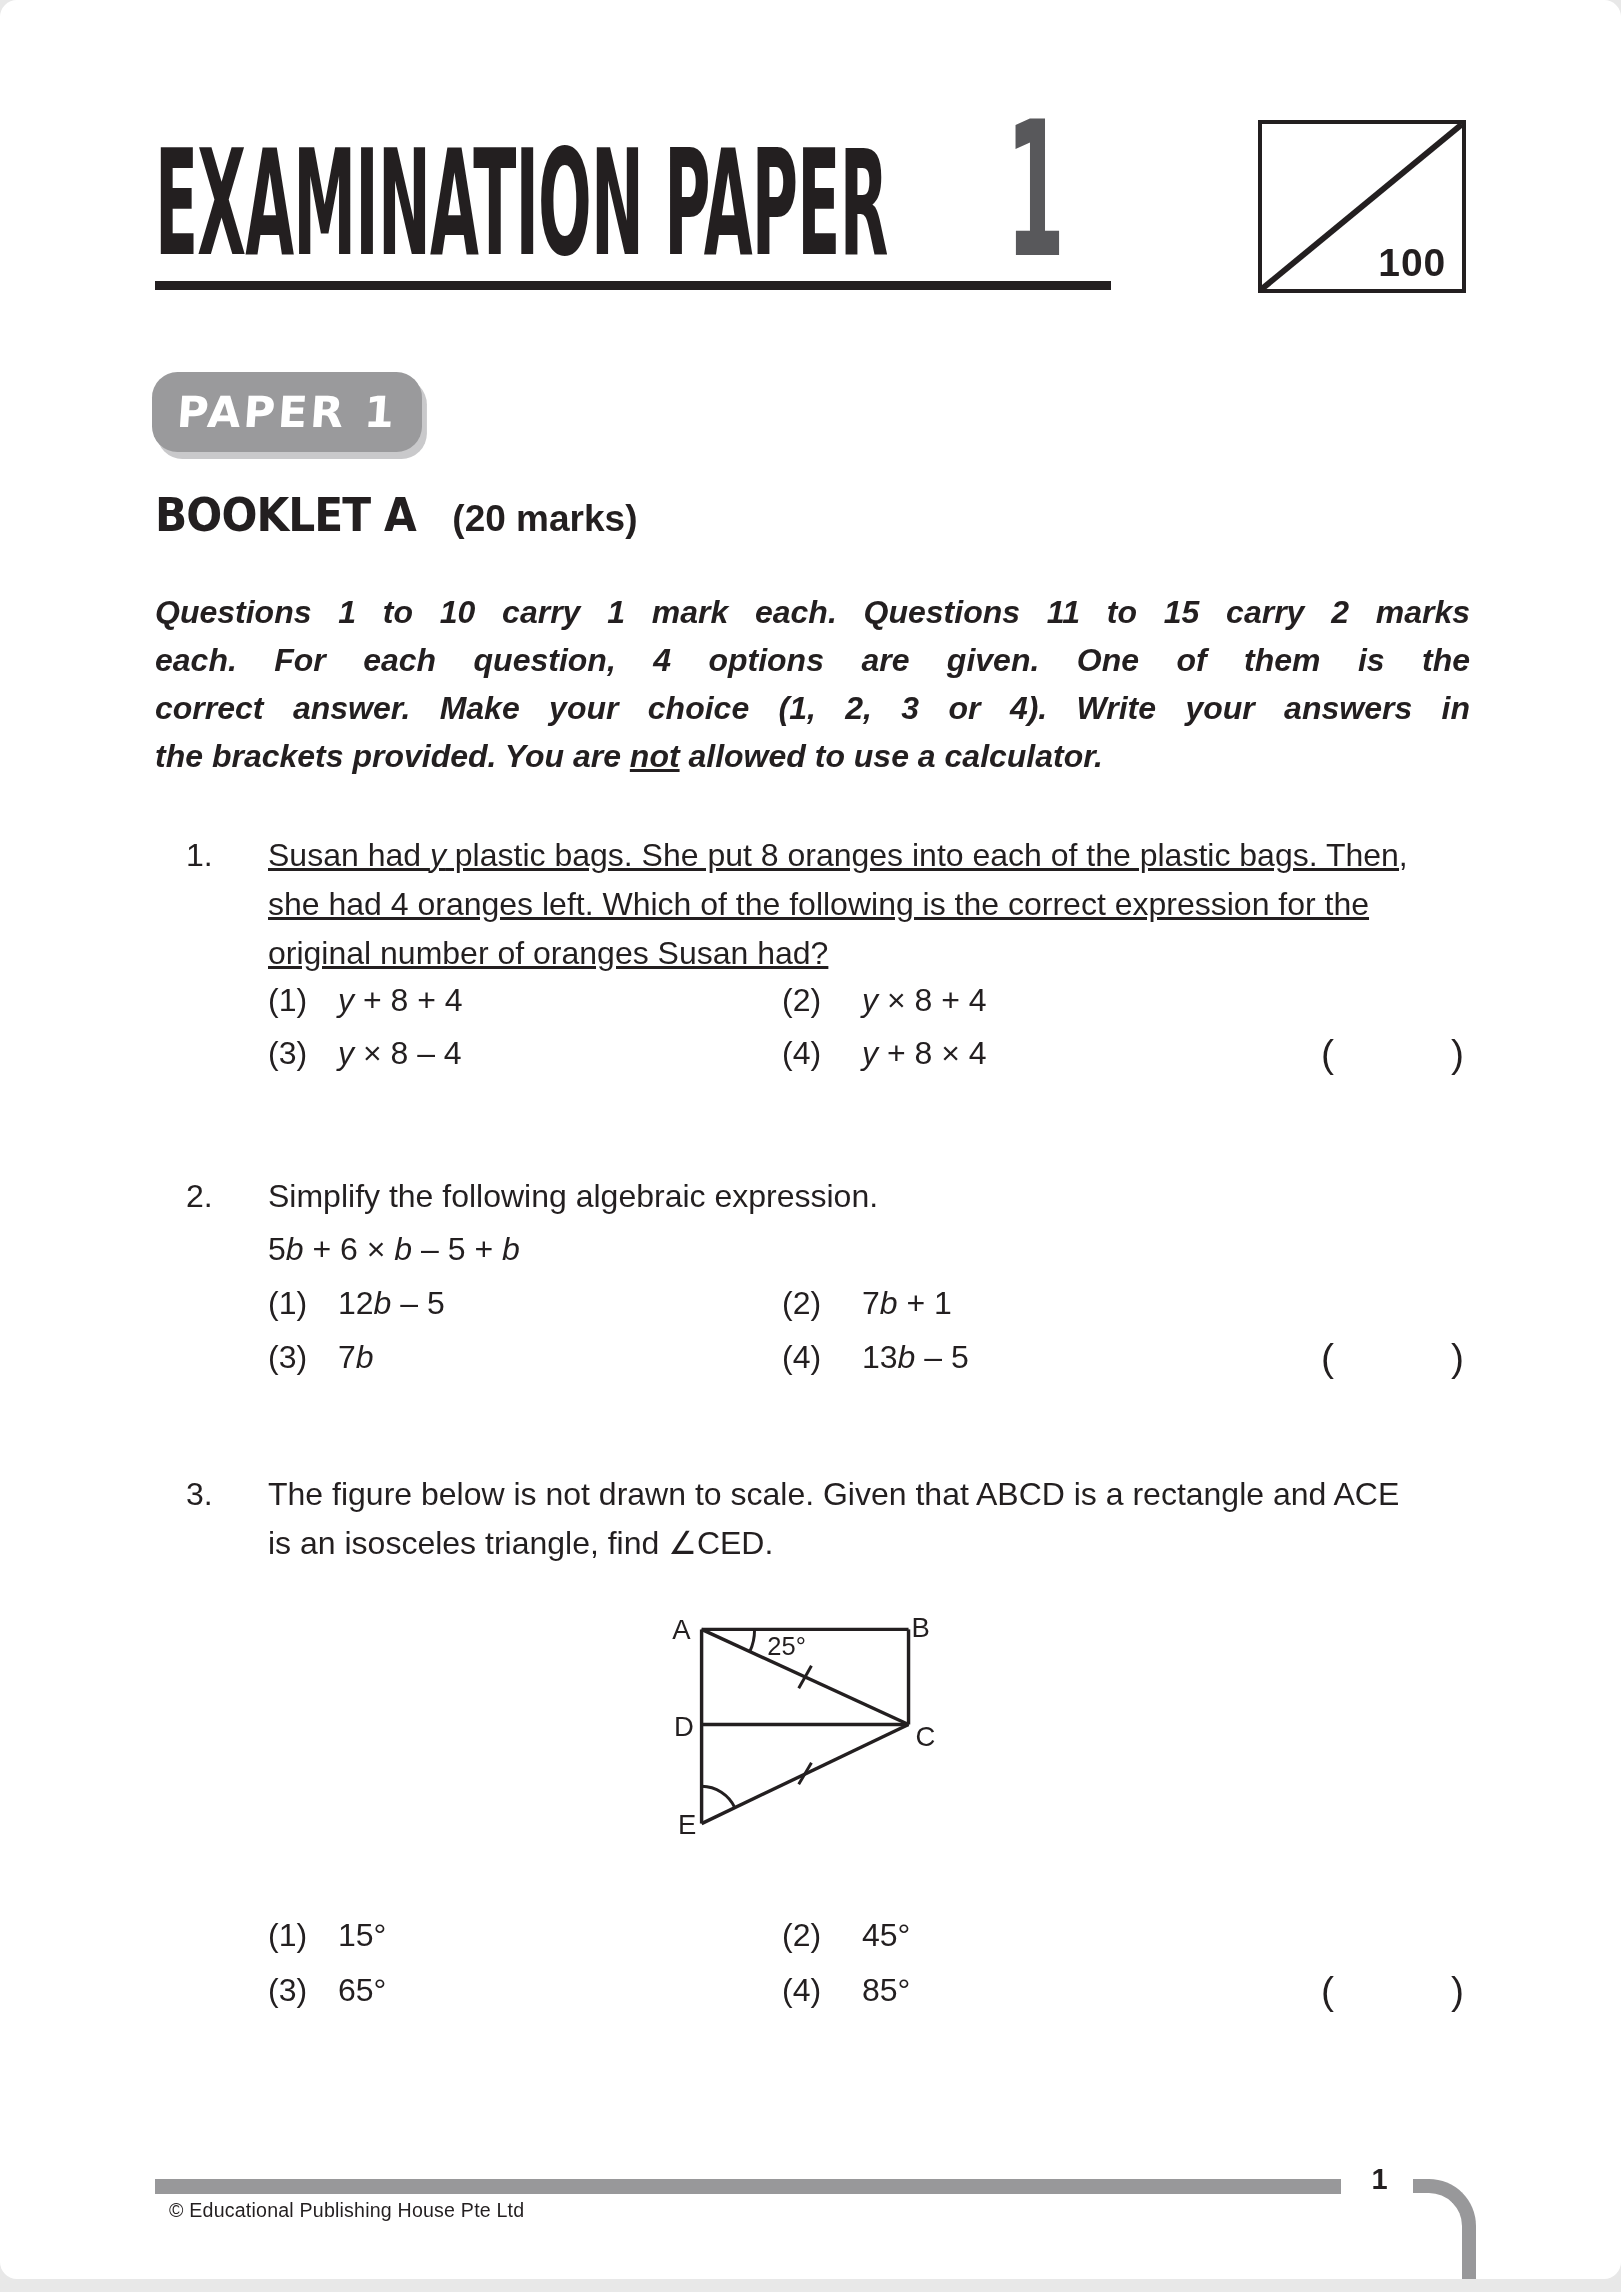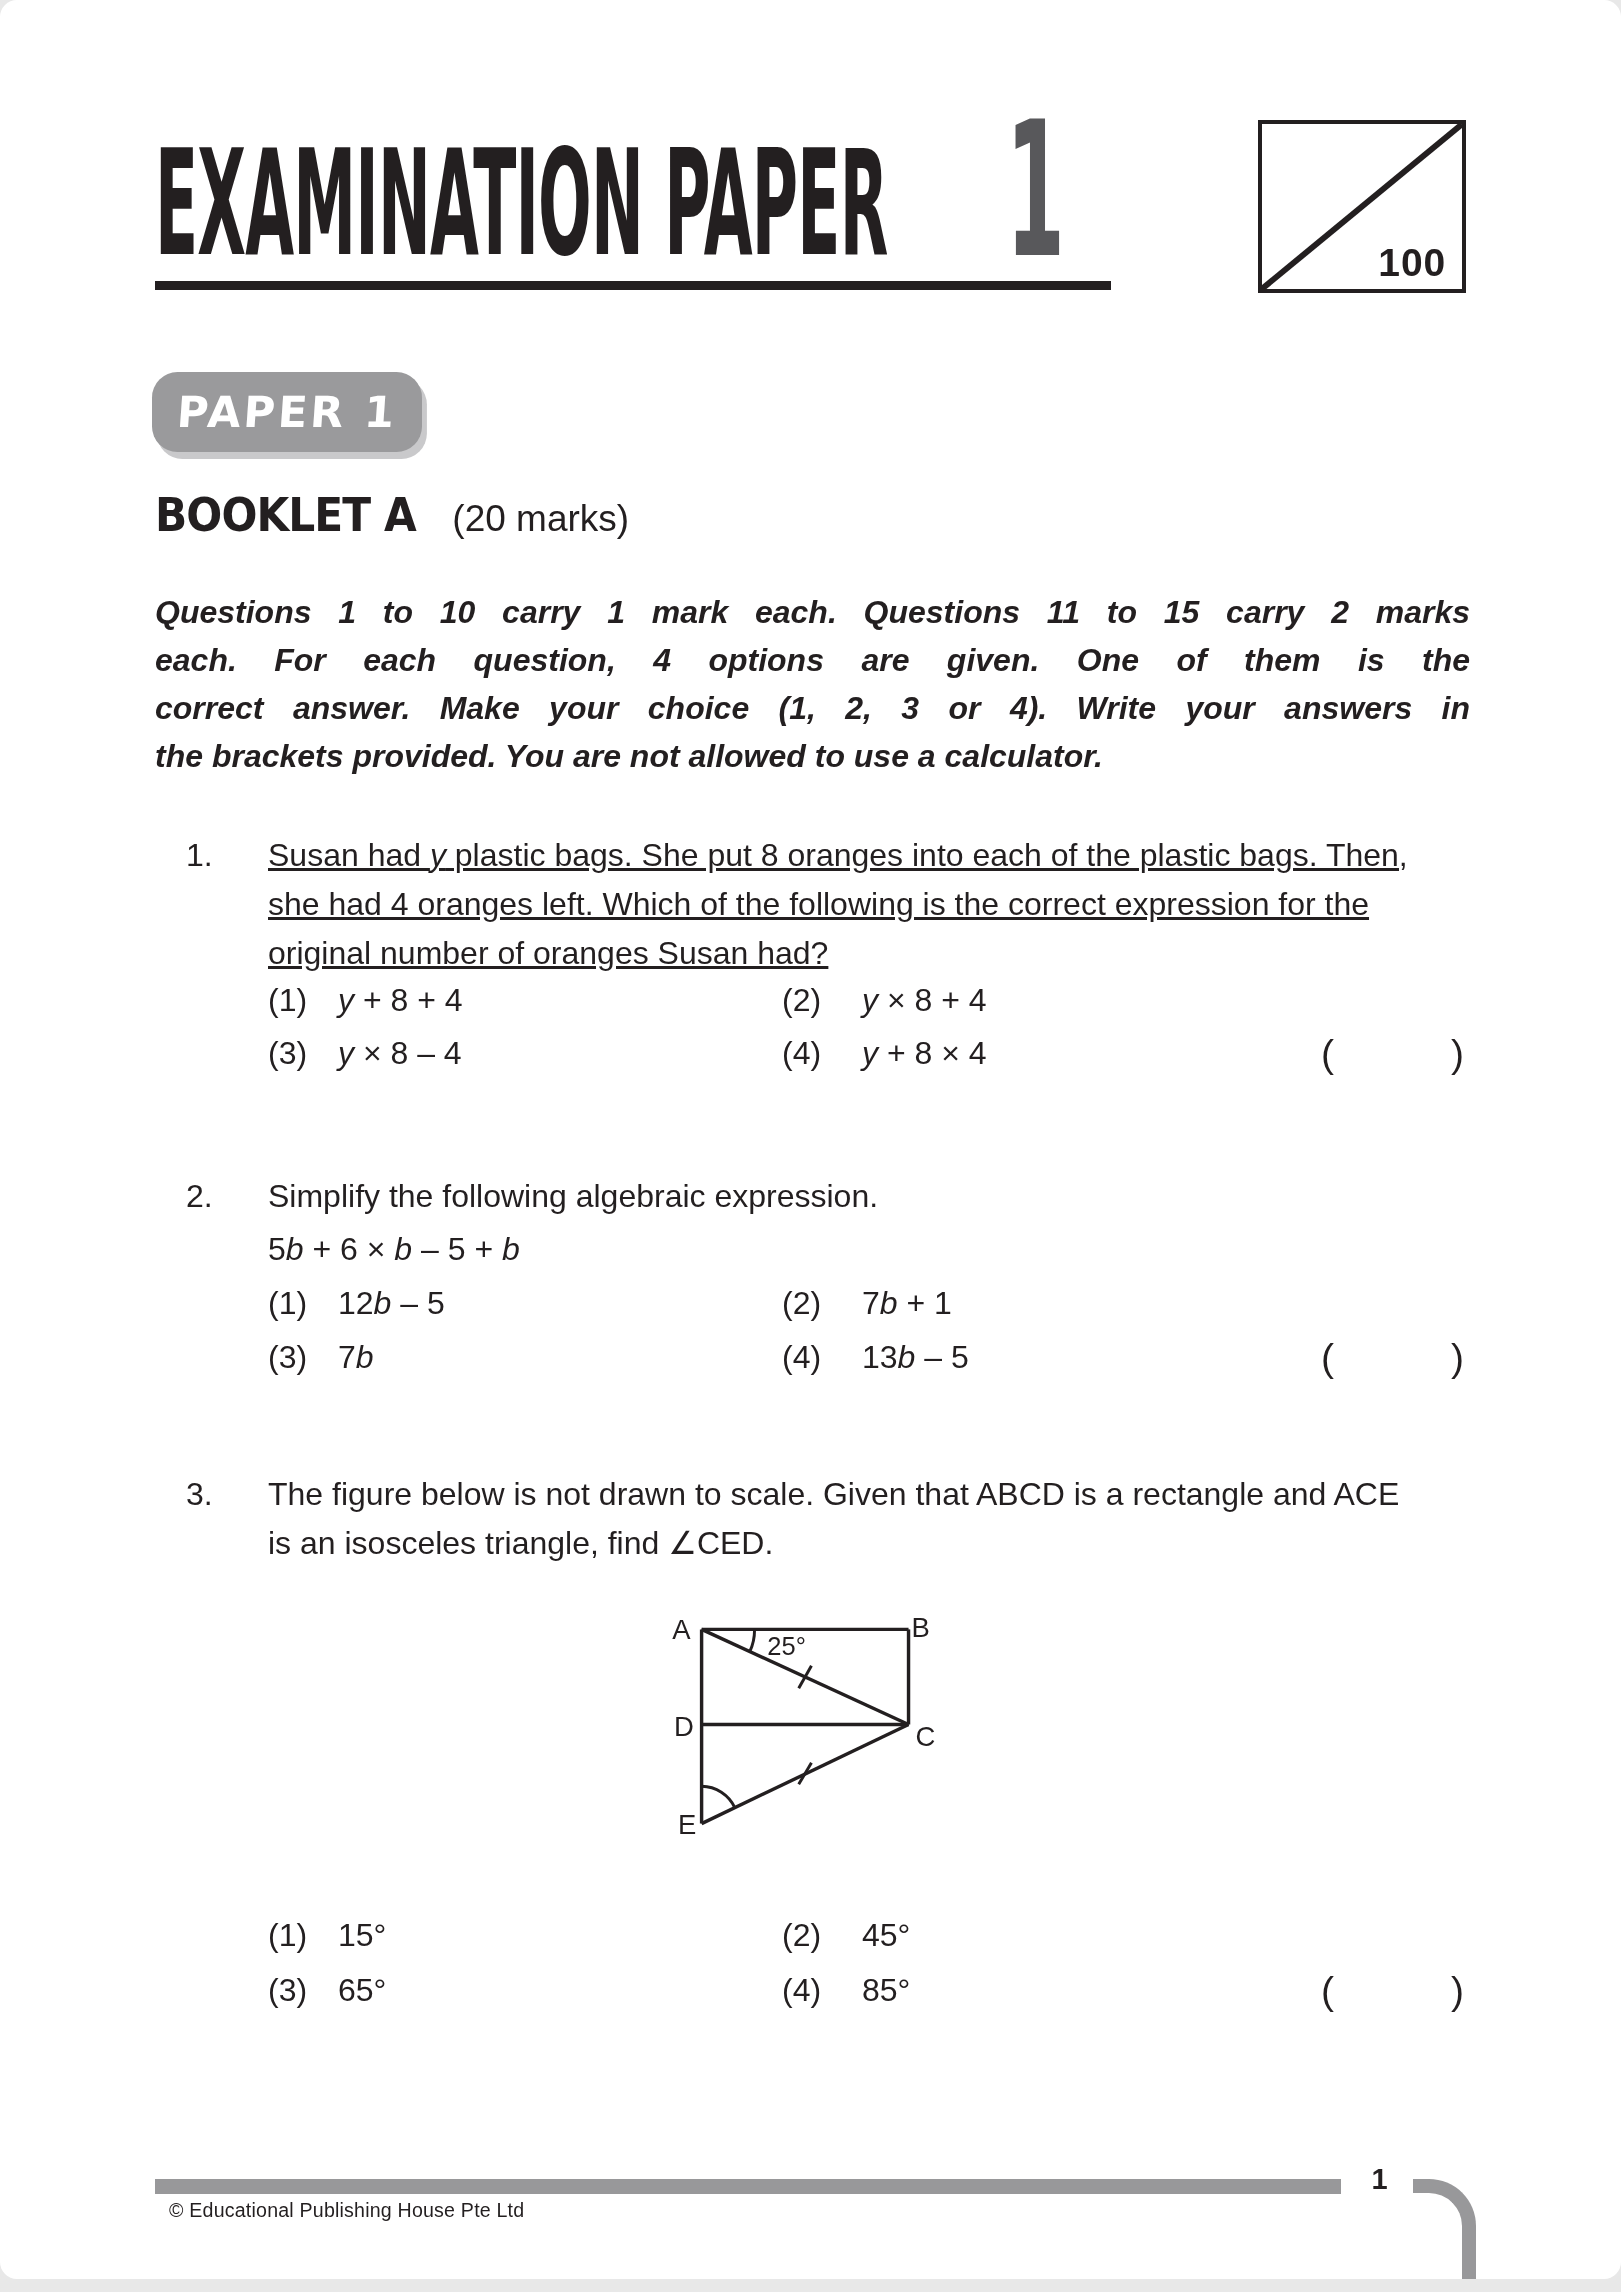--- a/index.html
+++ b/index.html
@@ -67,21 +67,21 @@
     left:155px;top:488px;
     display:flex;align-items:baseline;
   }
   .booklet-title{
     font-family:"DejaVu Sans",sans-serif;
     font-weight:bold;font-size:46px;
     letter-spacing:-1px;
     transform:scaleX(0.92);transform-origin:left bottom;
   }
   .booklet-marks{
-    font-size:37px;font-weight:normal;
+    font-size:37px;font-weight:bold;
     margin-left:13.7px;
   }
 
   
   .instructions{
     left:155px;top:588px;width:1315px;
     font-size:32px;font-weight:bold;font-style:italic;
   }
   .instr-line{line-height:48px;}
   .instr-line.just{text-align:justify;text-align-last:justify;}
@@ -159,21 +159,21 @@
   </div>
   <div class="abs booklet">
     <span class="booklet-title">BOOKLET A</span>
     <span class="booklet-marks">(20 marks)</span>
   </div>
 
   <div class="abs instructions">
     <div class="instr-line just"><span>Questions 1 to 10 carry 1 mark each. Questions 11 to 15 carry 2 marks</span></div>
     <div class="instr-line just"><span>each. For each question, 4 options are given. One of them is the</span></div>
     <div class="instr-line just"><span>correct answer. Make your choice (1, 2, 3 or 4). Write your answers in</span></div>
-    <div class="instr-line"><span>the brackets provided. You are </span><span style="">not</span><span> allowed to use a calculator.</span></div>
+    <div class="instr-line"><span>the brackets provided. You are </span><span style="text-decoration: underline;">not</span><span> allowed to use a calculator.</span></div>
   </div>
 
   <div class="abs q-number" style="left:186px;top:831px;">1.</div>
   <div class="abs q-lines" style="left:268px;top:831px;text-decoration:underline;">
     <div class="q-line"><span>Susan had </span><span style="font-style: italic;">y</span><span> plastic bags. She put 8 oranges into each of the plastic bags. Then,</span></div>
     <div class="q-line"><span>she had 4 oranges left. Which of the following is the correct expression for the</span></div>
     <div class="q-line"><span>original number of oranges Susan had?</span></div>
   </div>
   <div class="abs opt-row" style="top:976px;">
     <span class="l1">(1)</span>

